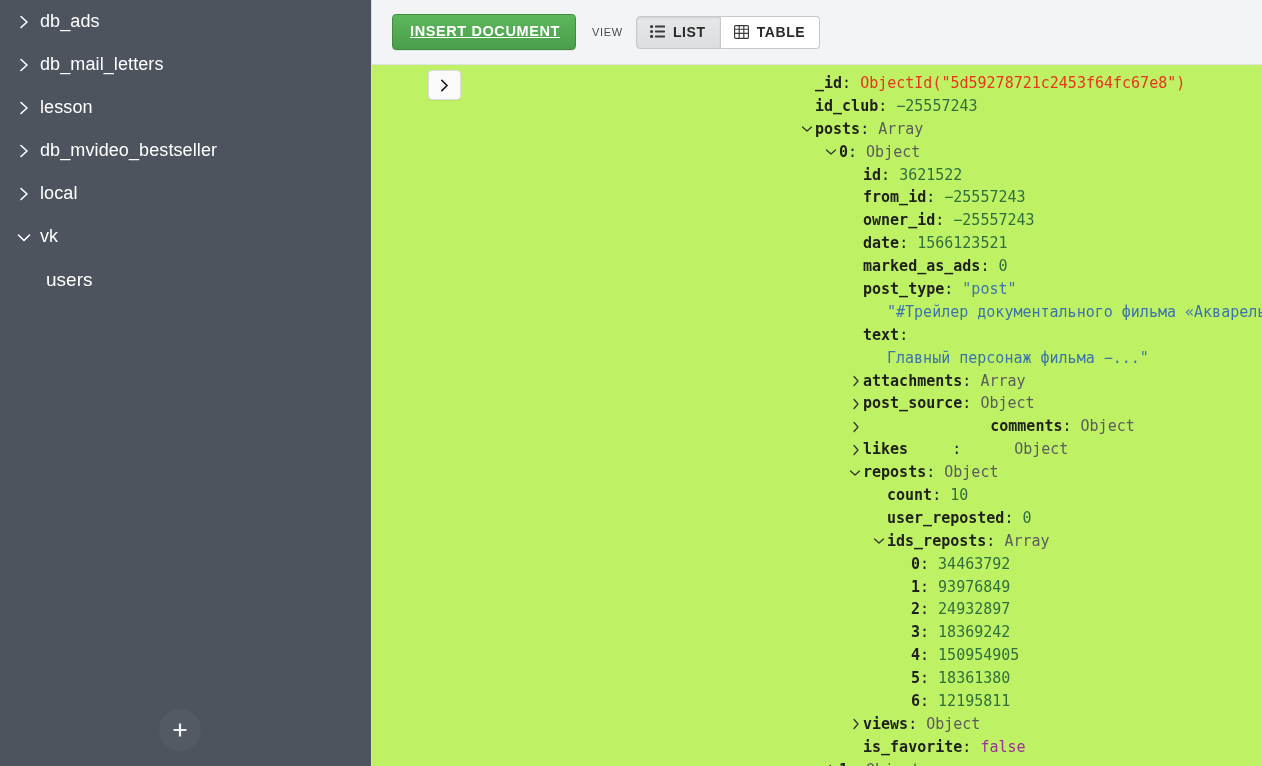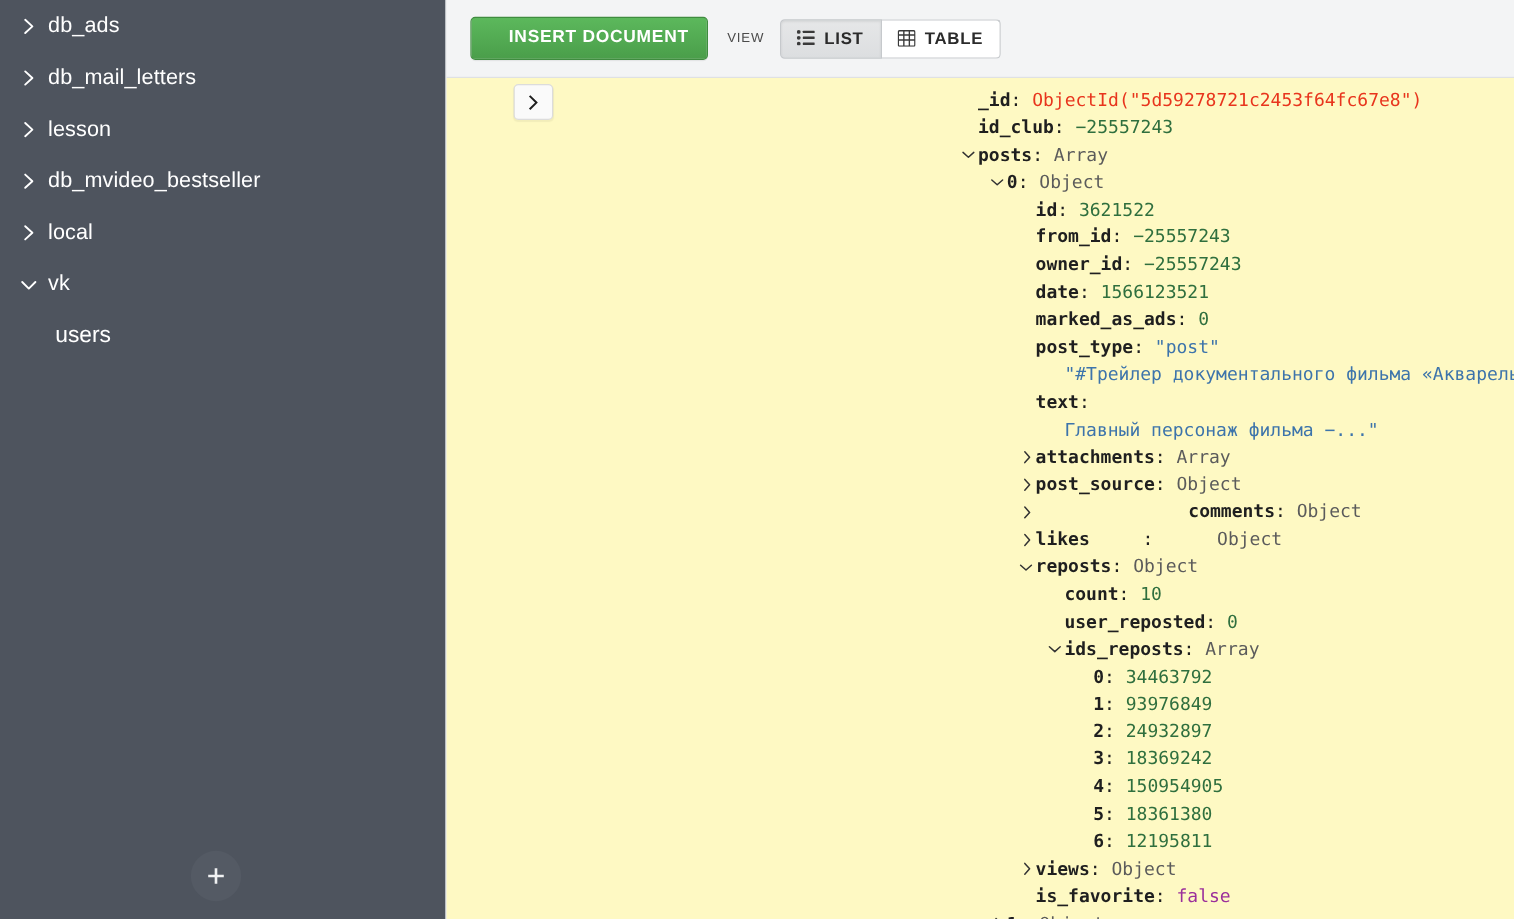--- a/index.html
+++ b/index.html
@@ -101,24 +101,25 @@
     gap: 0px;
   }
   #insert-doc-btn {
     background: linear-gradient(to bottom, #5cb85c 0%, #4a9e4a 100%);
     border: 1px solid #3f8c3f;
     border-radius: 4px;
     color: #ffffff;
     font-size: 14.5px;
     font-weight: bold;
     letter-spacing: 0.6px;
-    padding: 9px 15px 10px 31px;
+    padding: 9px 15px 10px 17px;
     cursor: pointer;
     line-height: 1;
     box-shadow: 0 1px 0 rgba(0,0,0,0.06);
+    text-decoration: underline;
   }
   #view-label {
     color: #4b4b4b;
     font-size: 11px;
     letter-spacing: 0.7px;
     margin-left: 16px;
     margin-right: 13px;
   }
   .seg-group { display: flex; }
   .seg-btn {
@@ -140,21 +141,21 @@
   .seg-btn.active {
     background: linear-gradient(to bottom, #e6e7e8 0%, #dcdee0 100%);
     box-shadow: inset 0 1px 2px rgba(0,0,0,0.10);
   }
 
   
   #doc-area {
     position: relative;
     height: 701px;
     overflow: hidden;
-    background: #fef9c3;
+    background: #bef264;
   }
   #expander {
     position: absolute;
     left: 56px;
     top: 5px;
     width: 33px;
     height: 30px;
     background: #fafafa;
     border: 1px solid #dcdcdc;
     border-radius: 4px;

